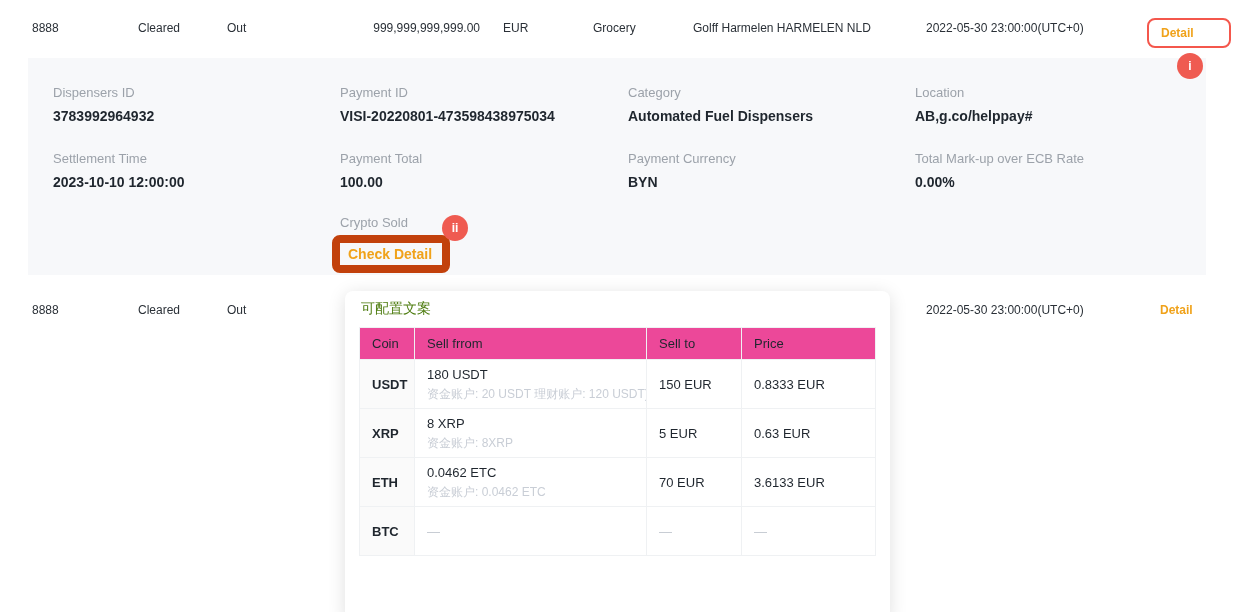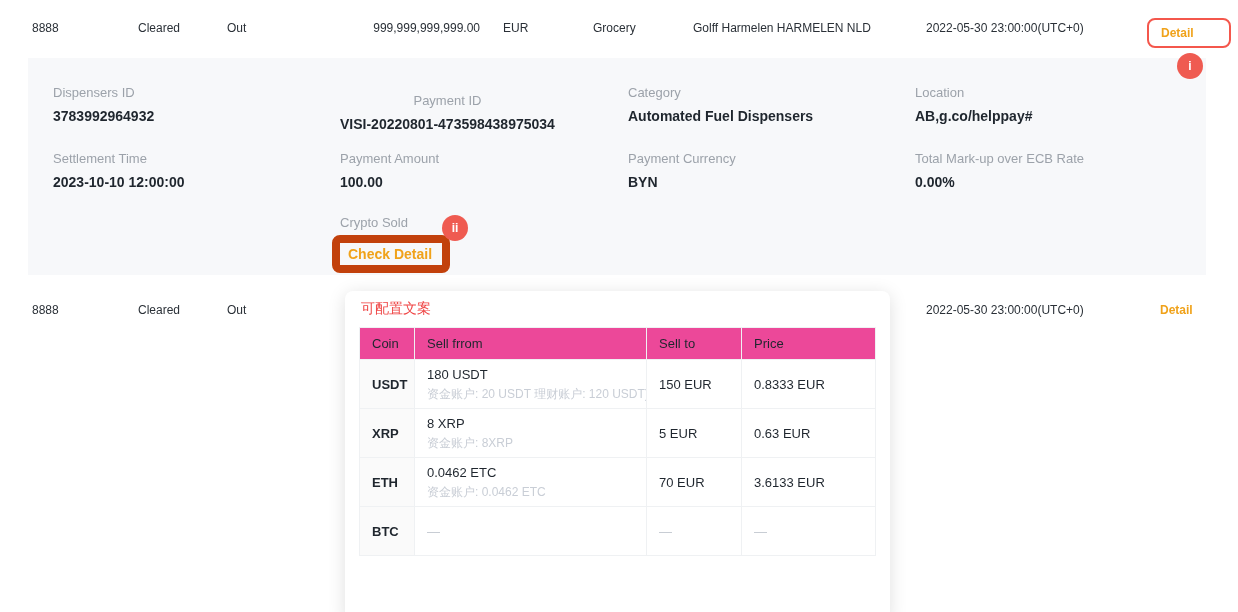--- a/index.html
+++ b/index.html
@@ -43,21 +43,21 @@
 
   
   .panel {
     position:absolute; left:28px; top:58px; width:1178px; height:217px;
     background:#F7F8FA; z-index:0;
   }
   .field { position:absolute; white-space:nowrap; }
   .field .lbl { display:block; font-size:13px; color:#9CA2AA; line-height:17px; }
   .field .val { display:block; font-size:14px; font-weight:700; color:#1F262E; margin-top:6px; line-height:18px; }
   .f0 { left:25px;  top:26px; }
-  .f1 { left:312px; top:34px;text-align:center; }
+  .f1 { left:312px; top:26px; }
   .f2 { left:600px; top:26px; }
   .f3 { left:887px; top:26px; }
   .f4 { left:25px;  top:92px; }
   .f5 { left:312px; top:92px; }
   .f6 { left:600px; top:92px; }
   .f7 { left:887px; top:92px; }
   .f8 { left:25px;  top:158px; }
   .f-crypto { left:312px; top:156px; }
   .cd-frame {
     display:inline-flex; align-items:center;
@@ -67,21 +67,21 @@
   }
   .cd-frame .cd-text { font-size:14px; font-weight:700; color:#F0A21A; }
 
   
   .popup {
     position:absolute; left:345px; top:291px; width:545px; height:330px;
     background:#fff; border-radius:8px; z-index:5;
     box-shadow:0 3px 18px rgba(0,0,0,0.13);
     padding:9px 14px 14px 14px;
   }
-  .popup-title { font-size:14px; font-weight:500; color:#ef4444; margin-bottom:9px; padding-left:2px; }
+  .popup-title { font-size:14px; font-weight:500; color:#4d7c0f; margin-bottom:9px; padding-left:2px; }
   table.crypto {
     width:516px; table-layout:fixed; border-collapse:collapse;
     font-size:13px; color:#1F262E;
   }
   table.crypto th, table.crypto td {
     border:1px solid #EFF1F3; text-align:left; vertical-align:middle;
     padding:6px 12px; overflow:hidden; white-space:nowrap;
   }
   table.crypto th { background:#ec4899; font-weight:500; height:32px; }
   table.crypto td { height:49px; }
@@ -110,21 +110,21 @@
     </div>
     <div class="field f3">
       <span class="lbl">Location</span>
       <span class="val">AB,g.co/helppay#</span>
     </div>
     <div class="field f4">
       <span class="lbl">Settlement Time</span>
       <span class="val">2023-10-10 12:00:00</span>
     </div>
     <div class="field f5">
-      <span class="lbl">Payment Amount</span>
+      <span class="lbl">Payment Total</span>
       <span class="val">100.00</span>
     </div>
     <div class="field f6">
       <span class="lbl">Payment Currency</span>
       <span class="val">BYN</span>
     </div>
     <div class="field f7">
       <span class="lbl">Total Mark-up over ECB Rate</span>
       <span class="val">0.00%</span>
     </div>

